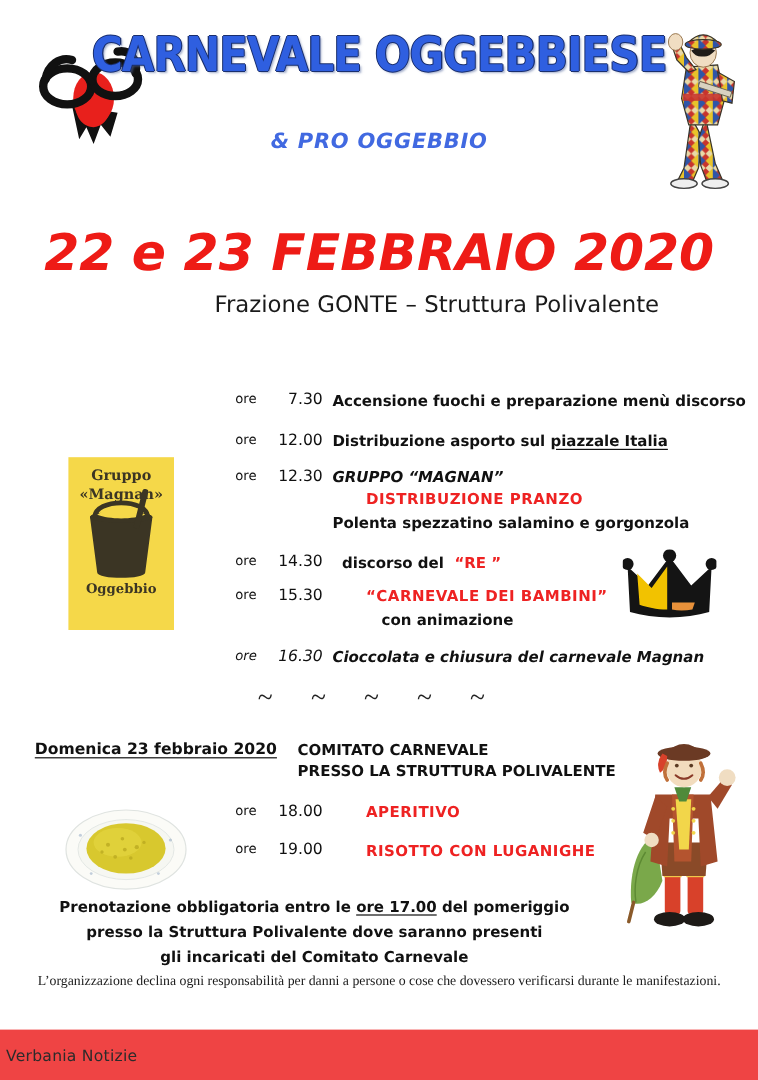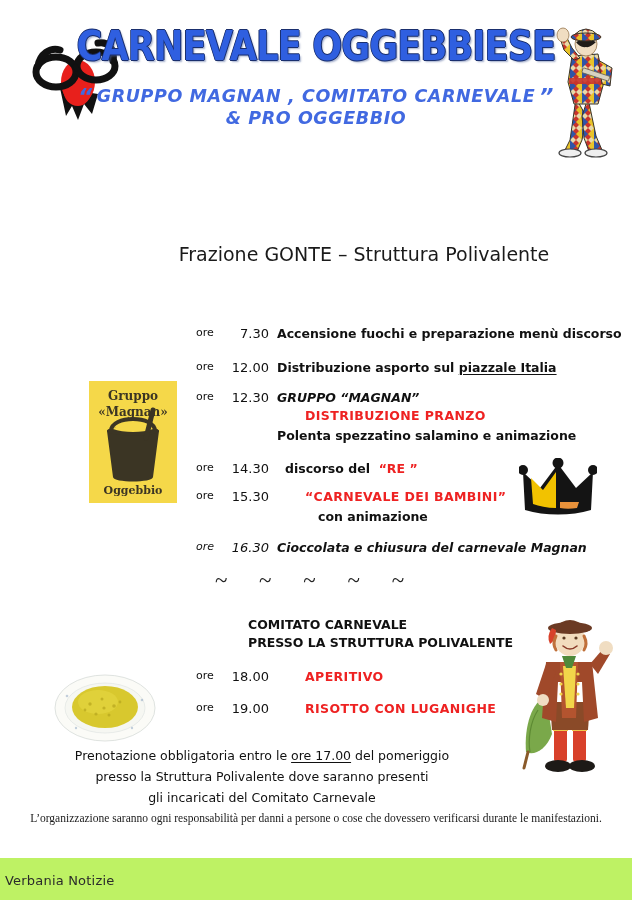--- a/index.html
+++ b/index.html
@@ -8,21 +8,21 @@
     background: #ffffff;
   }
   body {
     font-family: "Liberation Sans", sans-serif;
     -webkit-font-smoothing: antialiased;
   }
   #poster {
     position: relative;
     width: 632px;
     height: 900px;
-    background: #bef264;
+    background: #ef4444;
     overflow: hidden;
   }
   .page {
     position: absolute;
     left: 0; top: 0;
     width: 632px;
     height: 858px;
     background: #ffffff;
   }
 
@@ -180,21 +180,21 @@
     color: #222222;
   }
 
   
   .booking {
     position: absolute;
     left: 0;
     width: 524px;
     text-align: center;
     font-family: "DejaVu Sans", sans-serif;
-    font-weight: 400;
+    font-weight: 700;
     font-size: 12.5px;
     color: #111111;
     white-space: nowrap;
   }
   .booking u { text-decoration: underline; text-underline-offset: 2px; }
   #book1 { top: 748px; }
   #book2 { top: 769px; }
   #book3 { top: 790px; }
 
   .disclaimer {
@@ -215,21 +215,21 @@
     font-size: 13px;
     color: #2b2b2b;
     letter-spacing: 0.2px;
   }
 
   
   .art { position: absolute; }
 
   #groucho   { left: 22px;  top: 28px;  width: 108px; height: 100px; }
   #harlequin { left: 546px; top: 20px;  width: 78px;  height: 140px; }
-  #magnan    { left: 57px;  top: 381px; width: 88px;  height: 122px; margin-left: 32px; }
+  #magnan    { left: 57px;  top: 381px; width: 88px;  height: 144px; }
   #crown     { left: 519px; top: 458px; width: 78px;  height: 60px; }
   #risotto   { left: 52px;  top: 662px; width: 106px; height: 86px; }
   #gianduja  { left: 516px; top: 610px; width: 102px; height: 172px; }
 
   .magnan-card {
     width: 100%;
     height: 100%;
     background: #f5d849;
   }
   .magnan-text {
@@ -264,23 +264,20 @@
           <path d="M52 41 L56 38"></path>
           <path d="M16 38 C18 26 28 19 38 22" stroke-linecap="round"></path>
           <path d="M91 33 C93 21 86 13 76 15" stroke-linecap="round"></path>
         </g>
       </g>
     </svg>
   </div>
 
   <div class="title-main">CARNEVALE OGGEBBIESE</div>
 
-  <div class="title-sub1">
-    <span class="quote-mark">“</span><span>GRUPPO MAGNAN ,  COMITATO CARNEVALE</span><span class="quote-mark">”</span>
-  </div>
   <div class="title-sub2">&amp; PRO OGGEBBIO</div>
 
   <div class="art" id="harlequin">
     <svg viewBox="0 0 78 140" width="78" height="140">
       <defs>
         <pattern id="diam" width="12" height="12" patternUnits="userSpaceOnUse" patternTransform="rotate(0)">
           <rect width="12" height="12" fill="#e8d9a8"></rect>
           <path d="M6 0 L12 6 L6 12 L0 6 Z" fill="#c8342c"></path>
           <path d="M0 0 L6 6 L0 12 Z" fill="#2f55a8"></path>
           <path d="M12 0 L12 12 L6 6 Z" fill="#e8c32a"></path>
@@ -306,20 +303,21 @@
 
       <ellipse cx="40" cy="24" rx="11" ry="12" fill="#f0ddc2" stroke="#96754d" stroke-width="0.8"></ellipse>
 
       <path d="M30 22 Q40 16 50 22 Q44 28 40 27 Q34 28 30 22 Z" fill="#201c18"></path>
 
       <path d="M27 16 Q40 2 53 16 Q40 12 27 16 Z" fill="url(#diam)" stroke="#3a3528" stroke-width="1"></path>
       <ellipse cx="40" cy="17" rx="15" ry="4" fill="url(#diam)" stroke="#3a3528" stroke-width="1"></ellipse>
     </svg>
   </div>
 
+  <div class="date-big">22 e 23 FEBBRAIO 2020</div>
   <div class="venue">Frazione GONTE – Struttura Polivalente</div>
 
 
   <div class="row" style="top:326px">
     <span class="ore">ore</span>
     <span class="time">7.30</span>
     <span class="desc">Accensione fuochi e preparazione menù discorso</span>
   </div>
 
   <div class="row" style="top:360px">
@@ -330,21 +328,21 @@
 
   <div class="row" style="top:390px">
     <span class="ore">ore</span>
     <span class="time">12.30</span>
     <span class="desc ital-b">GRUPPO “MAGNAN”</span>
   </div>
   <div class="row" style="top:408px">
     <span class="desc red">DISTRIBUZIONE  PRANZO</span>
   </div>
   <div class="row" style="top:428px">
-    <span class="desc">Polenta spezzatino salamino e animazione</span>
+    <span class="desc">Polenta spezzatino salamino e gorgonzola</span>
   </div>
 
   <div class="art" id="magnan">
     <div class="magnan-card"></div>
     <div class="magnan-text" id="magnan-l1">Gruppo</div>
     <div class="magnan-text" id="magnan-l2">«Magnan»</div>
     <svg viewBox="0 0 88 122" width="88" height="122" style="position:absolute;left:0;top:0;">
       <path d="M18 50 C18 44 70 44 70 50 L64 96 C64 102 24 102 24 96 Z" fill="#3b3524"></path>
       <path d="M18 50 C18 44 70 44 70 50 C70 56 18 56 18 50 Z" fill="#3b3524"></path>
       <path d="M22 50 C22 34 66 34 66 50" fill="none" stroke="#3b3524" stroke-width="4"></path>
@@ -381,20 +379,21 @@
   </div>
 
   <div class="row" style="top:540px">
     <span class="ore" style="font-style:italic">ore</span>
     <span class="time" style="font-style:italic">16.30</span>
     <span class="desc ital-b">Cioccolata e chiusura del carnevale Magnan</span>
   </div>
 
   <div class="tildes">~  ~  ~  ~  ~</div>
 
+  <div class="day-label" id="day-sun">Domenica 23 febbraio 2020</div>
   <div class="row" style="top:617px">
     <span class="desc" style="left:248px">COMITATO CARNEVALE</span>
   </div>
   <div class="row" style="top:635px">
     <span class="desc" style="left:248px">PRESSO LA STRUTTURA POLIVALENTE</span>
   </div>
 
   <div class="art" id="risotto">
     <svg viewBox="0 0 106 86" width="106" height="86">
       <ellipse cx="53" cy="46" rx="50" ry="33" fill="#fbfbf7" stroke="#dfe3e0" stroke-width="1"></ellipse>
@@ -486,18 +485,18 @@
 
       <path d="M40 26 Q36 34 40 40" fill="none" stroke="#c0703a" stroke-width="3" stroke-linecap="round"></path>
       <path d="M68 26 Q72 34 68 40" fill="none" stroke="#c0703a" stroke-width="3" stroke-linecap="round"></path>
     </svg>
   </div>
 
   <div class="booking" id="book1"><span>Prenotazione obbligatoria entro le </span><u>ore 17.00</u><span> del pomeriggio</span></div>
   <div class="booking" id="book2">presso la Struttura Polivalente dove saranno presenti</div>
   <div class="booking" id="book3">gli incaricati del Comitato Carnevale</div>
 
-  <div class="disclaimer">L’organizzazione saranno ogni responsabilità per danni a persone o cose che dovessero verificarsi durante le manifestazioni.</div>
+  <div class="disclaimer">L’organizzazione declina ogni responsabilità per danni a persone o cose che dovessero verificarsi durante le manifestazioni.</div>
 
 </div>
 
 <div class="watermark">Verbania Notizie</div>
 </div>
 
 </body></html>

